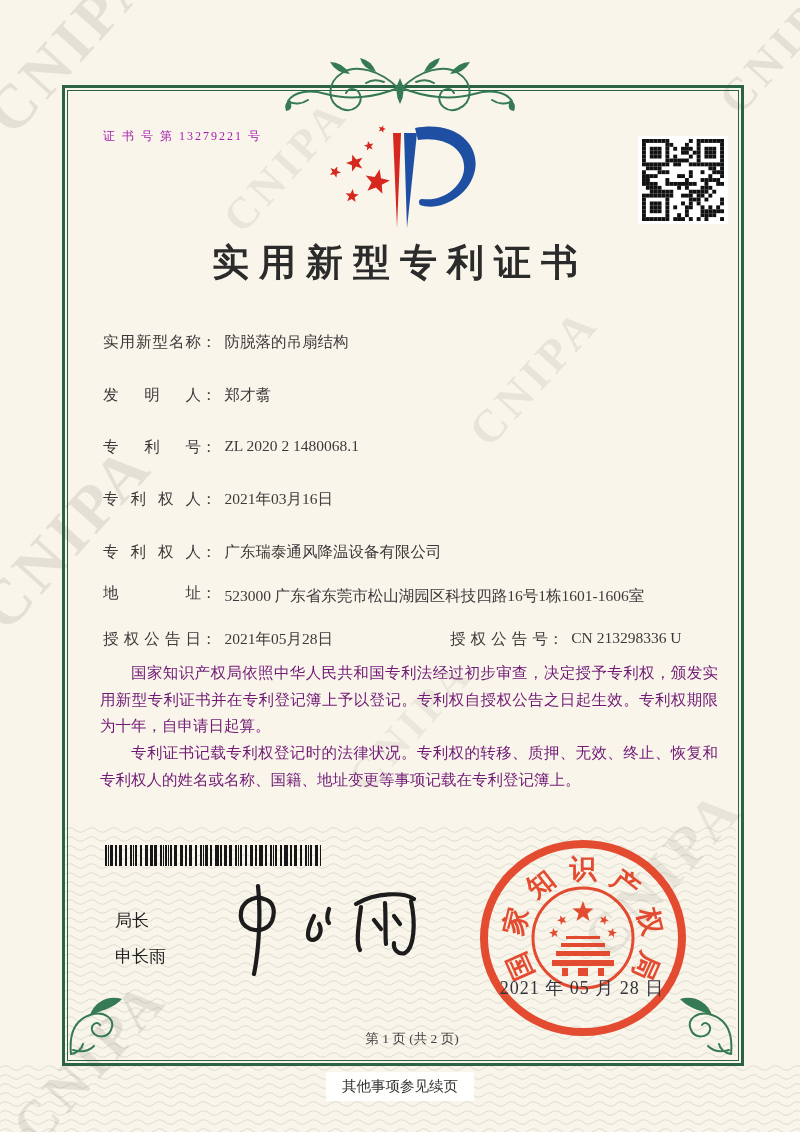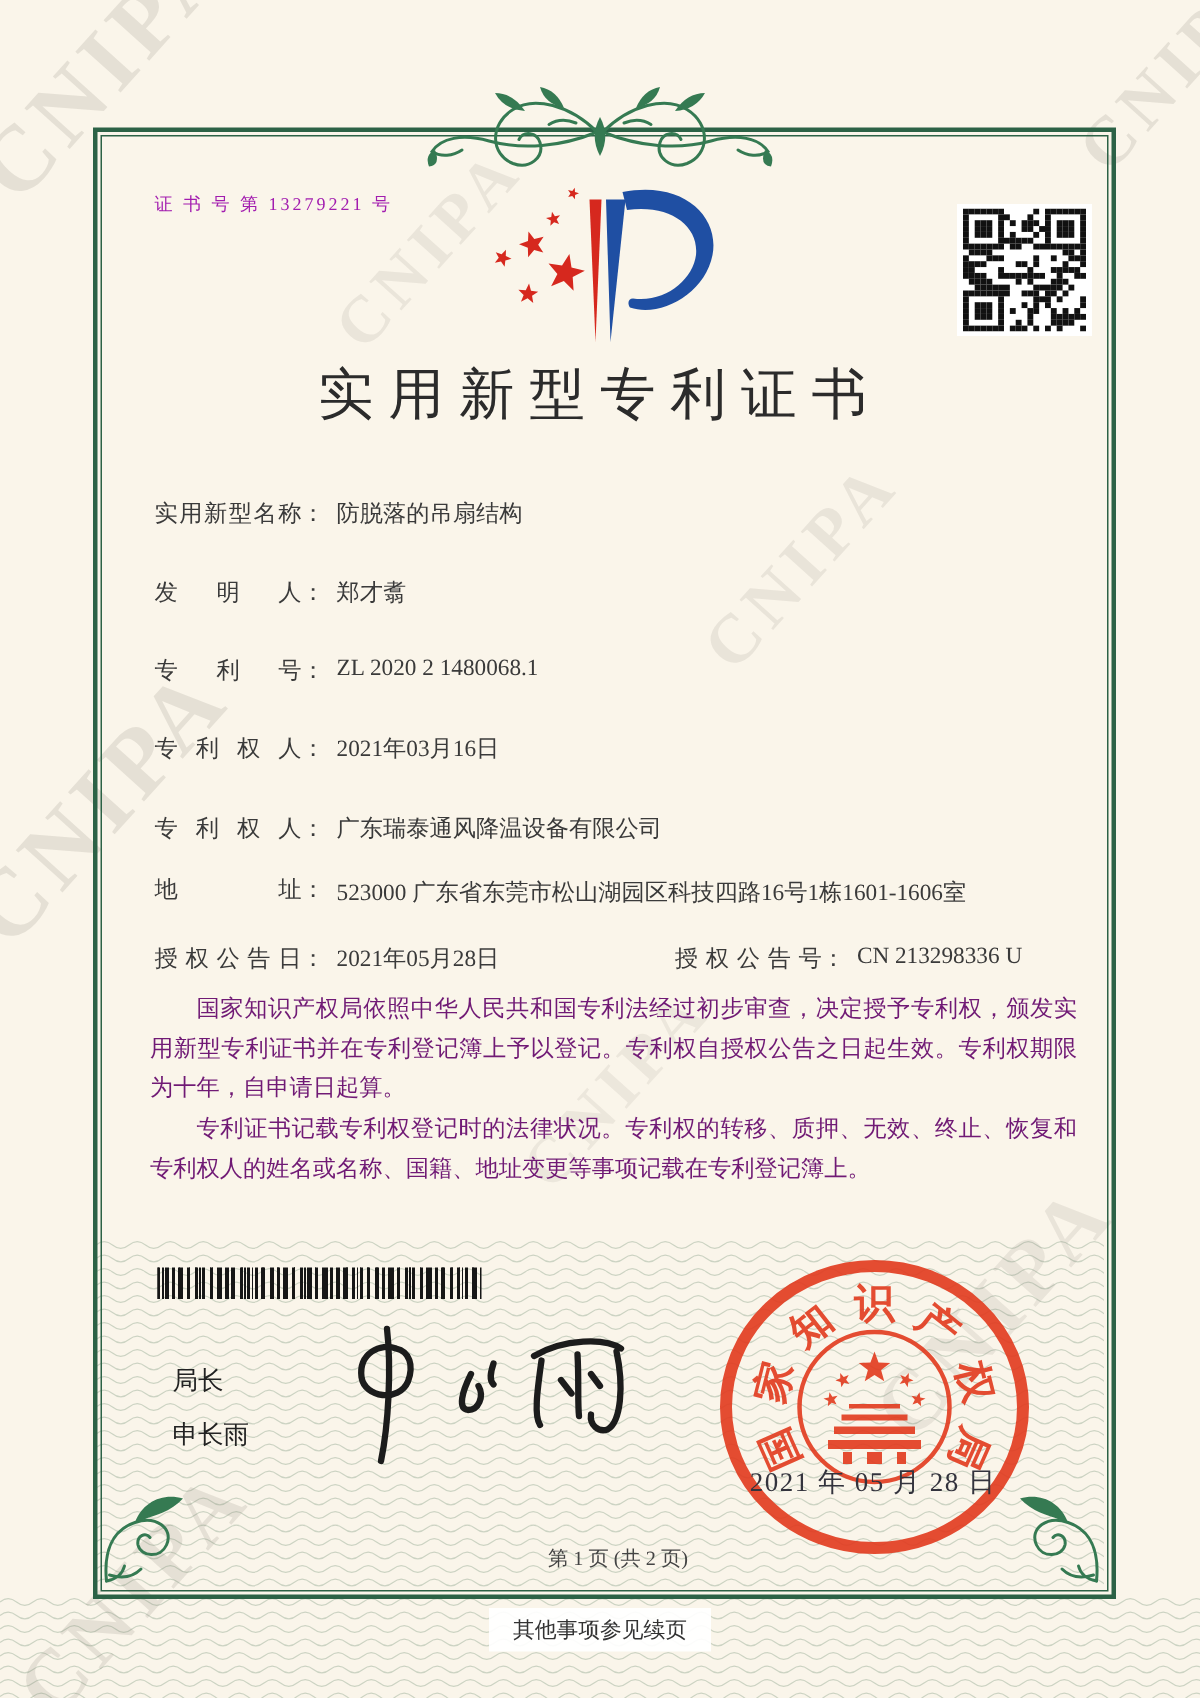--- a/index.html
+++ b/index.html
@@ -28,21 +28,21 @@
   .ornament{position:absolute;z-index:2;}
   #orn-top{left:280px;top:52px;}
   #orn-bl{left:66px;top:992px;}
   #orn-br{left:678px;top:992px;}
   
   .content{position:absolute;inset:0;z-index:3;}
   .certno{position:absolute;left:103px;top:128px;font-size:12px;letter-spacing:2px;color:#a21caf;}
   .logo{position:absolute;left:322px;top:118px;}
   .qr{position:absolute;left:638px;top:136px;width:84px;height:82px;background:#fff;padding:3px;}
   .title{position:absolute;left:0;top:238px;width:800px;text-align:center;
-         font-size:37px;font-weight:normal;letter-spacing:10px;color:#2b2b2b;}
+         font-size:37px;font-weight:bold;letter-spacing:10px;color:#2b2b2b;}
   .row{position:absolute;left:103px;font-size:15.5px;color:#3a3a3a;}
   .lbl{display:inline-block;width:98px;text-align:justify;text-align-last:justify;vertical-align:top;}
   .val{display:inline-block;vertical-align:top;margin-left:4px;}
   .val.addr{width:508px;line-height:1.65;}
   .r0{top:332px;} .r1{top:385px;} .r2{top:437px;} .r3{top:489px;} .r4{top:542px;} .r5{top:583px;}
   .r6{top:629px;display:flex;gap:31px;}
   .pair2{margin-left:86px;}
   .paras{position:absolute;left:100px;top:660px;width:618px;font-size:15.5px;
          line-height:1.72;text-align:justify;color:#701a75;}
   .paras p{margin:0;text-indent:2em;}

